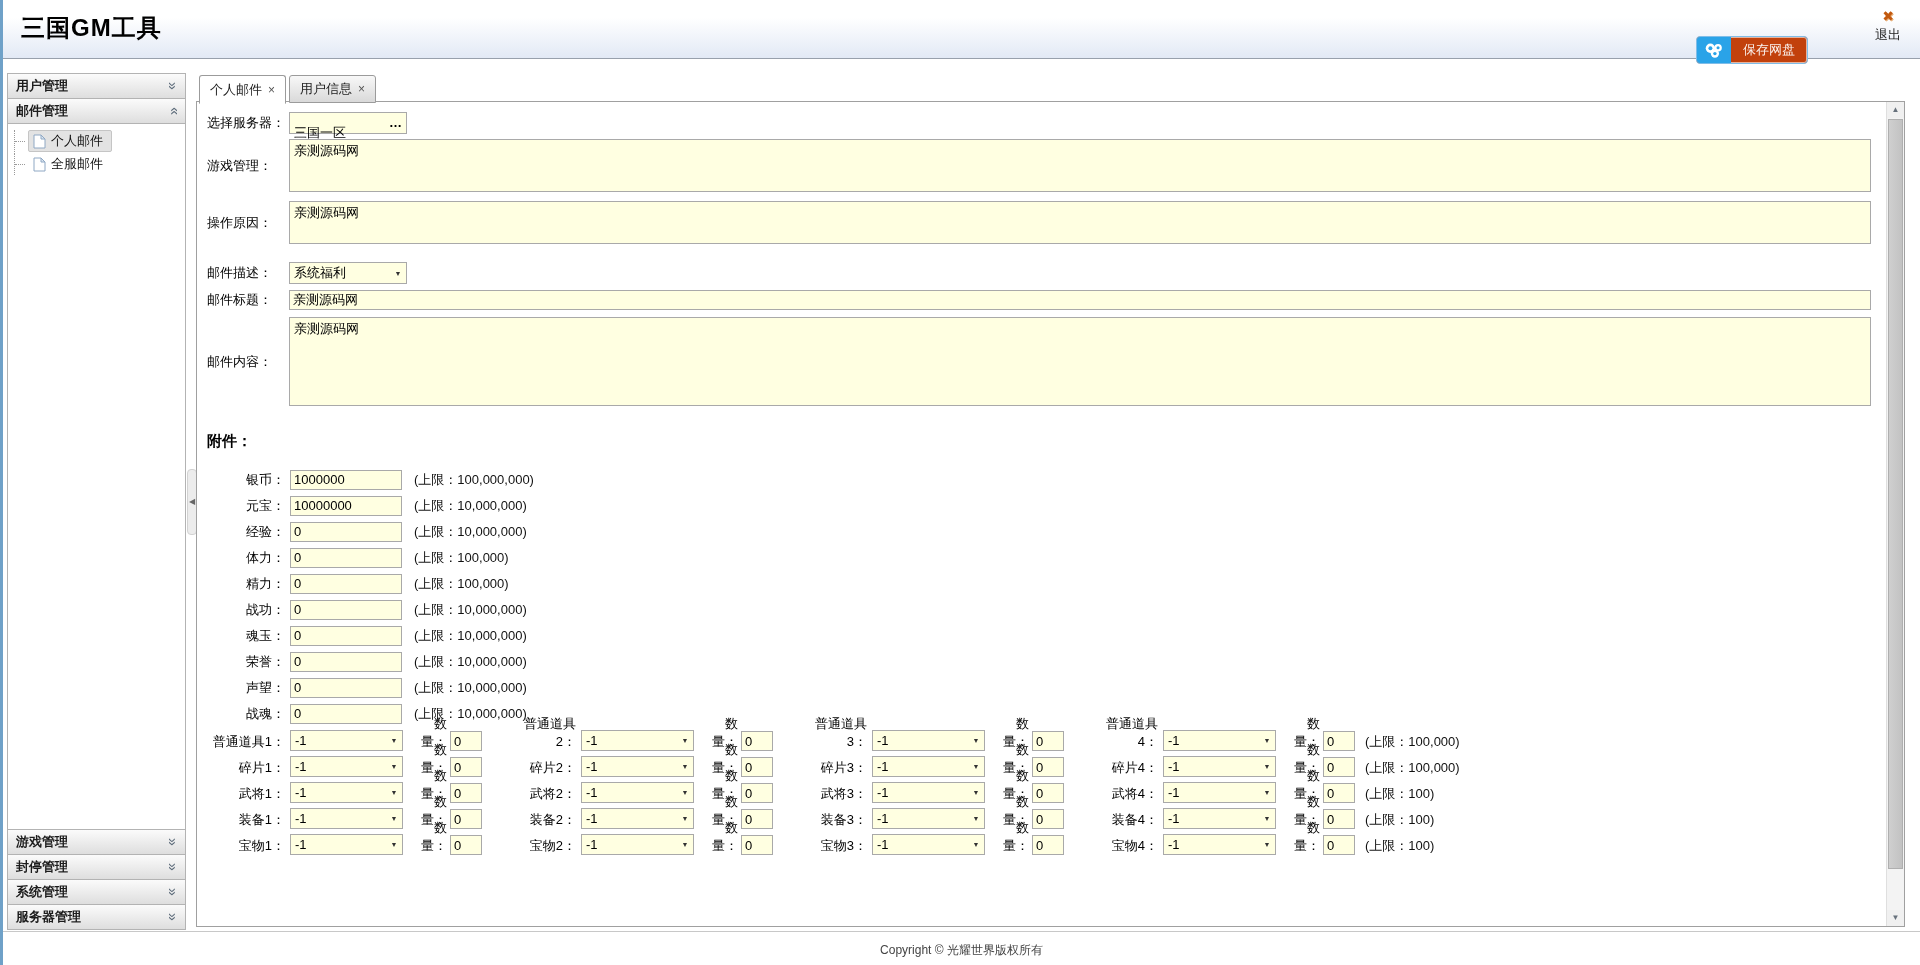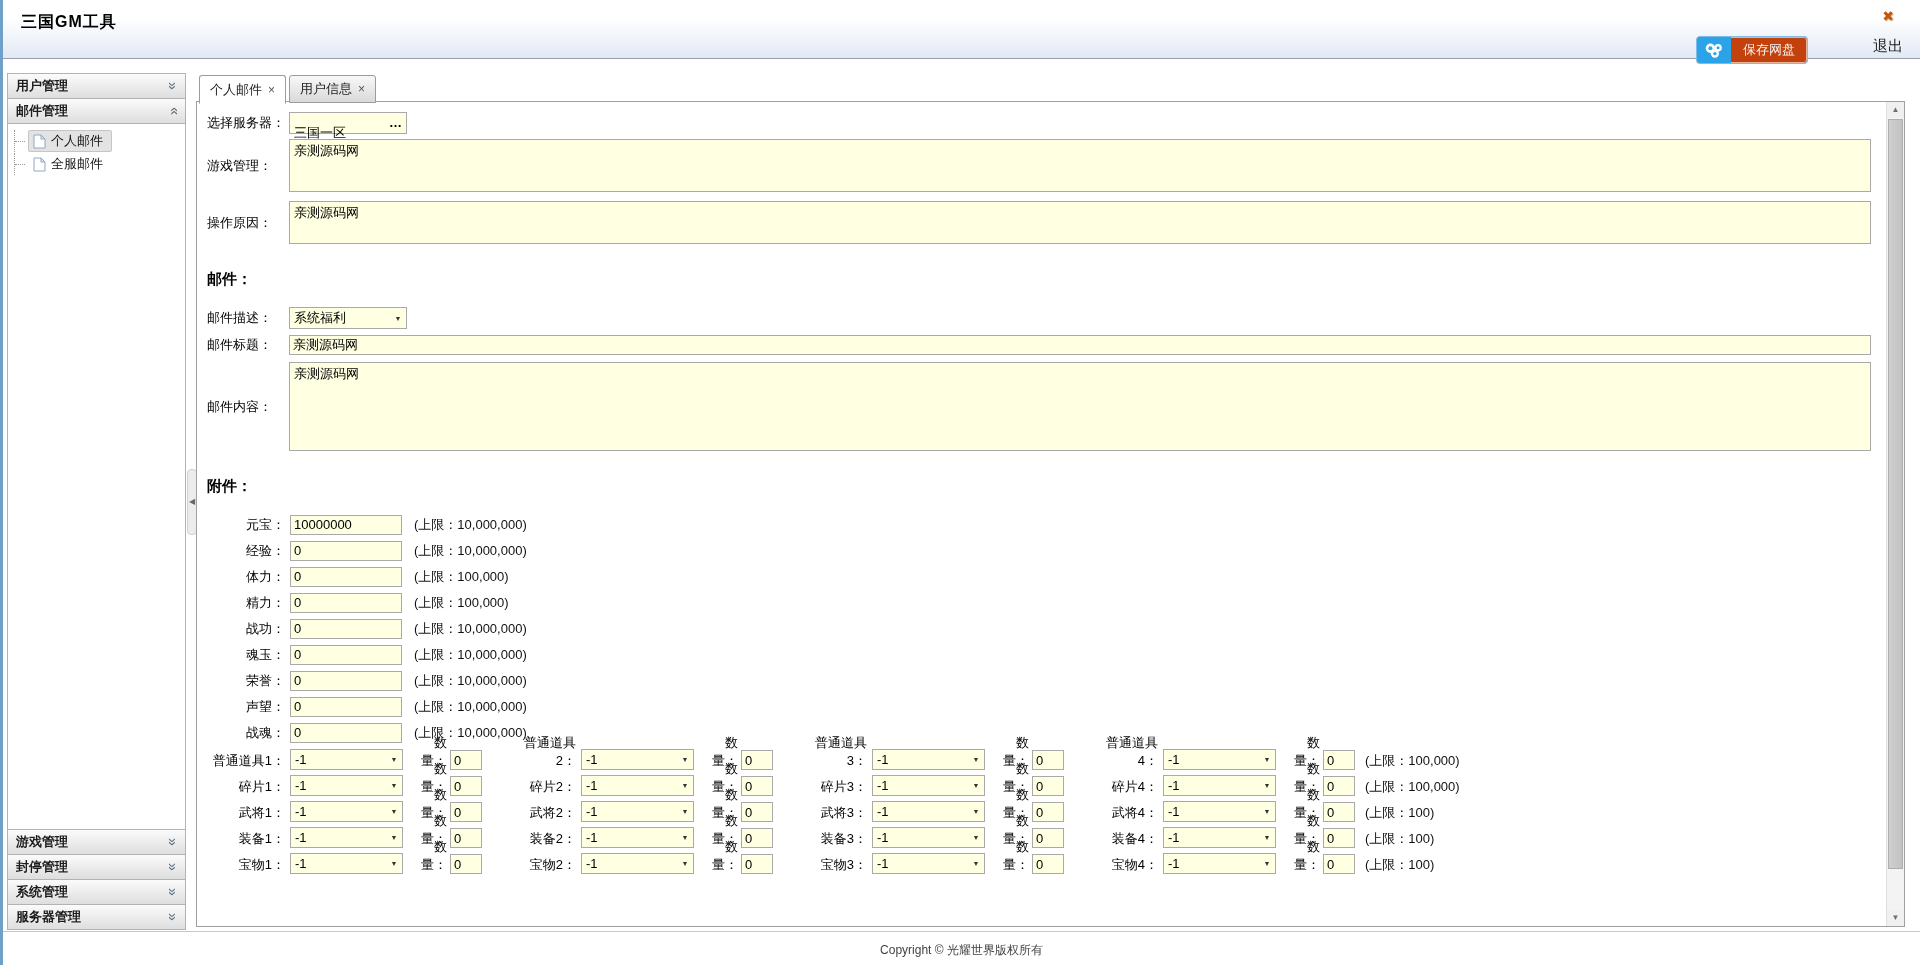--- a/index.html
+++ b/index.html
@@ -5,24 +5,24 @@
   html,body{margin:0;padding:0;overflow:hidden;}
   body{
     width:1920px;height:965px;position:relative;background:#fff;
     font-family:"Liberation Sans","DejaVu Sans",sans-serif;font-size:13px;color:#000;
   }
   
   .window-edge{position:absolute;left:0;top:0;bottom:0;width:3px;background:#6FA1C8;}
   
   .header{position:absolute;top:0;left:3px;right:0;height:58px;
     background:linear-gradient(#ffffff 30%,#e2e9f5);border-bottom:1px solid #98a0ac;}
-  .app-title{position:absolute;left:18px;top:12px;font-size:16px;font-weight:bold;letter-spacing:1px;}
+  .app-title{position:absolute;left:18px;top:12px;font-size:24px;font-weight:bold;letter-spacing:1px;}
   .logout-box{position:absolute;right:12px;top:9px;width:40px;text-align:center;cursor:pointer;}
   .close-x{display:block;color:#c2590f;font-weight:bold;font-size:14px;line-height:14px;text-shadow:1px 1px 0 #e8b07a;}
-  .logout-label{display:block;font-size:15px;color:#222;margin-top:14px;}
+  .logout-label{display:block;font-size:13px;color:#222;margin-top:3px;}
   
   .netdisk{position:absolute;right:112px;top:36px;height:26px;display:flex;z-index:50;
     border:1px solid #7fbde8;border-radius:4px;overflow:hidden;background:#c2410c;box-shadow:0 0 0 1px rgba(255,255,255,.6) inset;cursor:pointer;}
   .netdisk-ico{width:34px;background:#2aa3e8;display:flex;align-items:center;justify-content:center;}
   .netdisk-label{padding:0 12px;line-height:26px;color:rgba(255,255,255,.92);font-size:13px;}
   
   .sidebar{position:absolute;left:7px;top:74px;width:179px;bottom:35px;display:flex;flex-direction:column;background:#fff;}
   .acc-header{height:24px;flex:none;display:flex;align-items:center;justify-content:space-between;
     padding:0 8px;background:linear-gradient(#fbfbfb,#dedede);border:1px solid #b3b3b3;margin-top:-1px;cursor:pointer;}
   .acc-title{font-weight:bold;font-size:13px;color:#1c1c1c;}
@@ -204,21 +204,20 @@
       <div class="row ta-row mt5">
         <span class="f-label">游戏管理：</span>
         <textarea class="ta" style="height: 53px;">亲测源码网</textarea>
       </div>
 
       <div class="row ta-row mt9">
         <span class="f-label">操作原因：</span>
         <textarea class="ta" style="height: 43px;">亲测源码网</textarea>
       </div>
 
-      <div class="section-title mt26">邮件：</div>
 
       <div class="row mt18">
         <span class="f-label">邮件描述：</span>
         <div class="combo">
           <span class="combo-text">系统福利</span>
           <span class="combo-arrow">▼</span>
         </div>
       </div>
 
       <div class="row mt6">
@@ -228,20 +227,25 @@
 
       <div class="row ta-row mt7">
         <span class="f-label">邮件内容：</span>
         <textarea class="ta" style="height: 89px;">亲测源码网</textarea>
       </div>
 
       <div class="section-title mt26">附件：</div>
 
       <div class="mt18">
           <div class="res-row">
+            <span class="r-label">银币：</span>
+            <input class="txt res-input" type="text" value="1000000" style="">
+            <span class="limit">(上限：100,000,000)</span>
+          </div>
+          <div class="res-row">
             <span class="r-label">元宝：</span>
             <input class="txt res-input" type="text" value="10000000" style="">
             <span class="limit">(上限：10,000,000)</span>
           </div>
           <div class="res-row">
             <span class="r-label">经验：</span>
             <input class="txt res-input" type="text" value="0" style="">
             <span class="limit">(上限：10,000,000)</span>
           </div>
           <div class="res-row">

